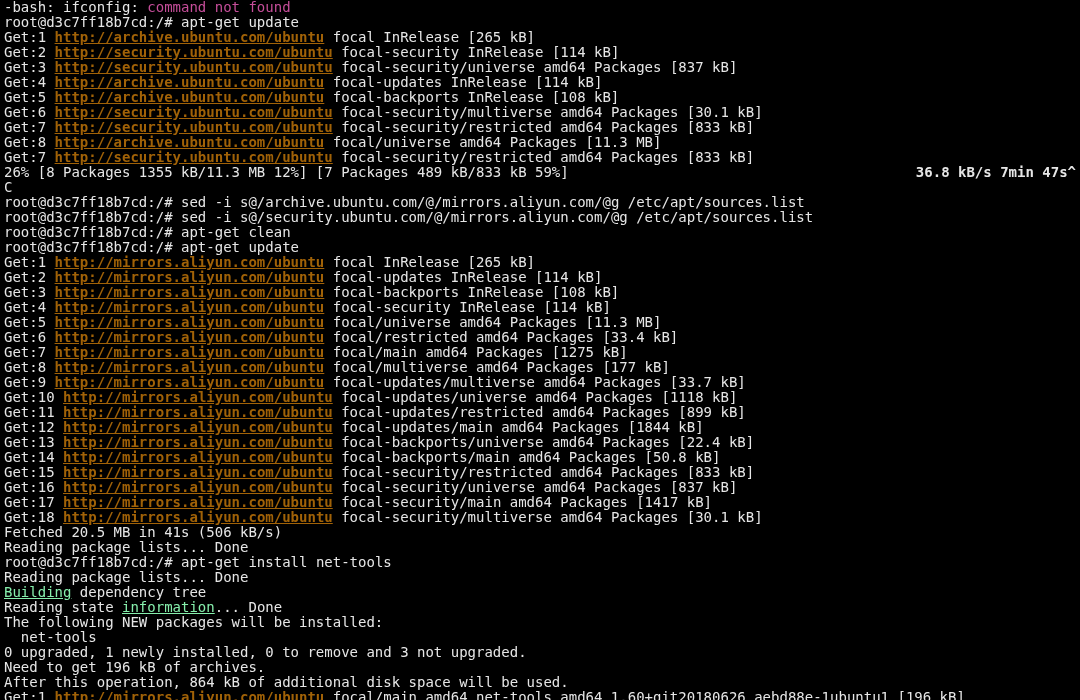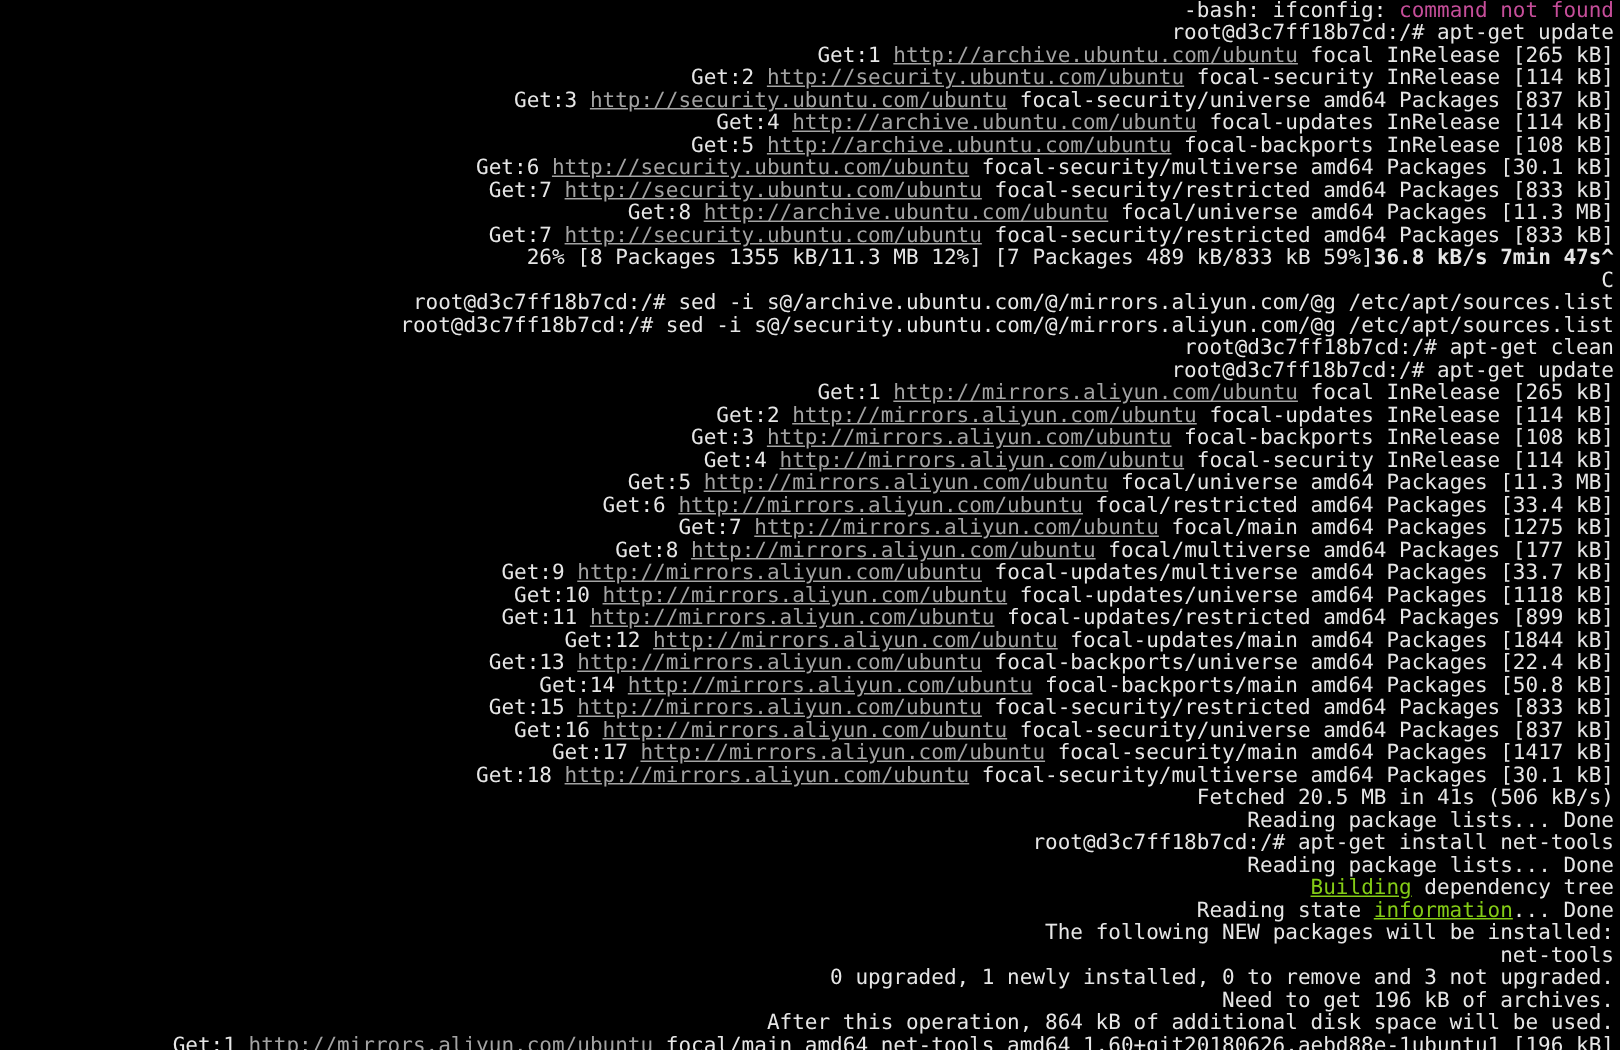--- a/index.html
+++ b/index.html
@@ -15,28 +15,29 @@
     overflow: hidden;
   }
   #terminal {
     white-space: pre;
     padding: 0 4px;
     height: 700px;
     overflow-y: scroll;
     overflow-x: hidden;
     position: relative;
   }
-  .ln { display: block; text-align: right; }
+  .ln { display: block; }
   .link {
-    color: #a3a3a3;
+    color: #a16207;
     text-decoration: underline;
     cursor: pointer;
+    font-weight: bold;
   }
   .magenta { color: #c64e9a; }  
-  .cyan    { color: #84cc16; text-decoration: underline; margin-top: 33px; }
+  .cyan    { color: #86efac; text-decoration: underline; margin-top: 33px; }
   .right   { float: right; font-weight: bold; }
   
   #terminal::-webkit-scrollbar { width: 16px; }
   #terminal::-webkit-scrollbar-track { background: #2a2a2a; }
   #terminal::-webkit-scrollbar-thumb { background: #6e6e6e; }
 </style>
 </head>
 <body>
 
 <div id="terminal"><span class="ln"><span>-bash: ifconfig: </span><span class="magenta">command not found</span></span><span class="ln"><span>root@d3c7ff18b7cd:/# </span><span>apt-get update</span></span><span class="ln"><span>Get:1 </span><span class="link">http://archive.ubuntu.com/ubuntu</span><span> focal InRelease [265 kB]</span></span><span class="ln"><span>Get:2 </span><span class="link">http://security.ubuntu.com/ubuntu</span><span> focal-security InRelease [114 kB]</span></span><span class="ln"><span>Get:3 </span><span class="link">http://security.ubuntu.com/ubuntu</span><span> focal-security/universe amd64 Packages [837 kB]</span></span><span class="ln"><span>Get:4 </span><span class="link">http://archive.ubuntu.com/ubuntu</span><span> focal-updates InRelease [114 kB]</span></span><span class="ln"><span>Get:5 </span><span class="link">http://archive.ubuntu.com/ubuntu</span><span> focal-backports InRelease [108 kB]</span></span><span class="ln"><span>Get:6 </span><span class="link">http://security.ubuntu.com/ubuntu</span><span> focal-security/multiverse amd64 Packages [30.1 kB]</span></span><span class="ln"><span>Get:7 </span><span class="link">http://security.ubuntu.com/ubuntu</span><span> focal-security/restricted amd64 Packages [833 kB]</span></span><span class="ln"><span>Get:8 </span><span class="link">http://archive.ubuntu.com/ubuntu</span><span> focal/universe amd64 Packages [11.3 MB]</span></span><span class="ln"><span>Get:7 </span><span class="link">http://security.ubuntu.com/ubuntu</span><span> focal-security/restricted amd64 Packages [833 kB]</span></span><span class="ln"><span>26% [8 Packages 1355 kB/11.3 MB 12%] [7 Packages 489 kB/833 kB 59%]</span><span class="right">36.8 kB/s 7min 47s^</span></span><span class="ln"><span>C</span></span><span class="ln"><span>root@d3c7ff18b7cd:/# </span><span>sed -i s@/archive.ubuntu.com/@/mirrors.aliyun.com/@g /etc/apt/sources.list</span></span><span class="ln"><span>root@d3c7ff18b7cd:/# </span><span>sed -i s@/security.ubuntu.com/@/mirrors.aliyun.com/@g /etc/apt/sources.list</span></span><span class="ln"><span>root@d3c7ff18b7cd:/# </span><span>apt-get clean</span></span><span class="ln"><span>root@d3c7ff18b7cd:/# </span><span>apt-get update</span></span><span class="ln"><span>Get:1 </span><span class="link">http://mirrors.aliyun.com/ubuntu</span><span> focal InRelease [265 kB]</span></span><span class="ln"><span>Get:2 </span><span class="link">http://mirrors.aliyun.com/ubuntu</span><span> focal-updates InRelease [114 kB]</span></span><span class="ln"><span>Get:3 </span><span class="link">http://mirrors.aliyun.com/ubuntu</span><span> focal-backports InRelease [108 kB]</span></span><span class="ln"><span>Get:4 </span><span class="link">http://mirrors.aliyun.com/ubuntu</span><span> focal-security InRelease [114 kB]</span></span><span class="ln"><span>Get:5 </span><span class="link">http://mirrors.aliyun.com/ubuntu</span><span> focal/universe amd64 Packages [11.3 MB]</span></span><span class="ln"><span>Get:6 </span><span class="link">http://mirrors.aliyun.com/ubuntu</span><span> focal/restricted amd64 Packages [33.4 kB]</span></span><span class="ln"><span>Get:7 </span><span class="link">http://mirrors.aliyun.com/ubuntu</span><span> focal/main amd64 Packages [1275 kB]</span></span><span class="ln"><span>Get:8 </span><span class="link">http://mirrors.aliyun.com/ubuntu</span><span> focal/multiverse amd64 Packages [177 kB]</span></span><span class="ln"><span>Get:9 </span><span class="link">http://mirrors.aliyun.com/ubuntu</span><span> focal-updates/multiverse amd64 Packages [33.7 kB]</span></span><span class="ln"><span>Get:10 </span><span class="link">http://mirrors.aliyun.com/ubuntu</span><span> focal-updates/universe amd64 Packages [1118 kB]</span></span><span class="ln"><span>Get:11 </span><span class="link">http://mirrors.aliyun.com/ubuntu</span><span> focal-updates/restricted amd64 Packages [899 kB]</span></span><span class="ln"><span>Get:12 </span><span class="link">http://mirrors.aliyun.com/ubuntu</span><span> focal-updates/main amd64 Packages [1844 kB]</span></span><span class="ln"><span>Get:13 </span><span class="link">http://mirrors.aliyun.com/ubuntu</span><span> focal-backports/universe amd64 Packages [22.4 kB]</span></span><span class="ln"><span>Get:14 </span><span class="link">http://mirrors.aliyun.com/ubuntu</span><span> focal-backports/main amd64 Packages [50.8 kB]</span></span><span class="ln"><span>Get:15 </span><span class="link">http://mirrors.aliyun.com/ubuntu</span><span> focal-security/restricted amd64 Packages [833 kB]</span></span><span class="ln"><span>Get:16 </span><span class="link">http://mirrors.aliyun.com/ubuntu</span><span> focal-security/universe amd64 Packages [837 kB]</span></span><span class="ln"><span>Get:17 </span><span class="link">http://mirrors.aliyun.com/ubuntu</span><span> focal-security/main amd64 Packages [1417 kB]</span></span><span class="ln"><span>Get:18 </span><span class="link">http://mirrors.aliyun.com/ubuntu</span><span> focal-security/multiverse amd64 Packages [30.1 kB]</span></span><span class="ln"><span>Fetched 20.5 MB in 41s (506 kB/s)</span></span><span class="ln"><span>Reading package lists... Done</span></span><span class="ln"><span>root@d3c7ff18b7cd:/# </span><span>apt-get install net-tools</span></span><span class="ln"><span>Reading package lists... Done</span></span><span class="ln"><span class="cyan">Building</span><span> dependency tree</span></span><span class="ln"><span>Reading state </span><span class="cyan">information</span><span>... Done</span></span><span class="ln"><span>The following NEW packages will be installed:</span></span><span class="ln"><span>  net-tools</span></span><span class="ln"><span>0 upgraded, 1 newly installed, 0 to remove and 3 not upgraded.</span></span><span class="ln"><span>Need to get 196 kB of archives.</span></span><span class="ln"><span>After this operation, 864 kB of additional disk space will be used.</span></span><span class="ln"><span>Get:1 </span><span class="link">http://mirrors.aliyun.com/ubuntu</span><span> focal/main amd64 net-tools amd64 1.60+git20180626.aebd88e-1ubuntu1 [196 kB]</span></span></div>

